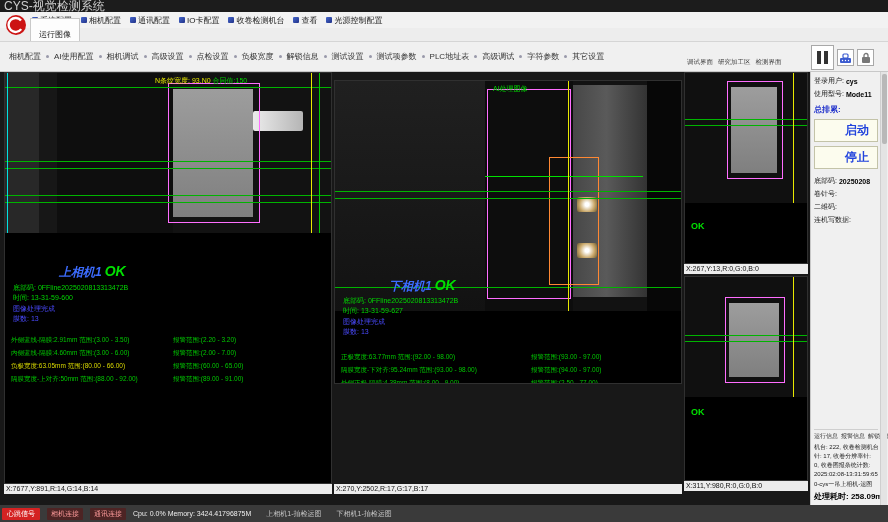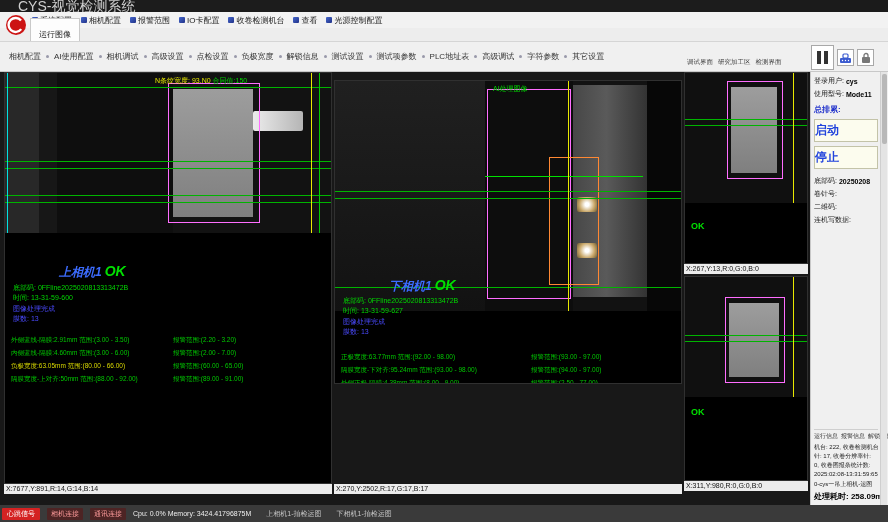--- a/index.html
+++ b/index.html
@@ -1,20 +1,20 @@
 <!DOCTYPE html>
 <html><head>
 <meta charset="utf-8">
 <style>
   * { margin:0; padding:0; box-sizing:border-box; }
   body { background:#666; font-family:"Liberation Sans", sans-serif; }
   .app { position:relative; width:888px; height:522px; background:#1b1b1b; overflow:hidden; }
 
   
-  .titlebar { position:absolute; top:0; left:0; width:760px; height:12px; background:#1c1c1c; color:#cfcfcf; font-size:14px; line-height:12px; padding-left:18px; }
+  .titlebar { position:absolute; top:0; left:0; width:760px; height:12px; background:#1c1c1c; color:#cfcfcf; font-size:12px; line-height:12px; padding-left:4px; }
   .menubar { position:absolute; top:12px; left:0; width:888px; height:16px; background:#f2f2f2; display:flex; align-items:center; gap:9px; padding-left:32px; font-size:8px; color:#1a1a1a; }
   .logo { position:absolute; left:5px; top:14px; width:22px; height:22px; z-index:5; }
   .menu-item { display:flex; align-items:center; gap:2px; cursor:default; white-space:nowrap; }
   .menu-dot { width:6px; height:6px; background:linear-gradient(135deg,#4466cc,#223388); border-radius:1px; }
   .tabrow { position:absolute; top:28px; left:0; width:888px; height:14px; background:#ededed; border-bottom:1px solid #d5d5d5; padding-left:30px; display:flex; align-items:flex-end; }
   .tab { font-size:8px; padding:10px 8px 1px 8px; background:#fdfdfd; border:1px solid #c9c9c9; border-bottom:none; color:#222; white-space:nowrap; }
   .toolbar { position:absolute; top:42px; left:0; width:888px; height:30px; background:#f0f0f0; border-bottom:1px solid #c8c8c8; display:flex; align-items:center; padding-left:6px; font-size:8px; color:#333; }
   .tool-btn { padding:2px 3px; white-space:nowrap; cursor:default; }
   .tool-sep { width:3px; height:3px; border-radius:50%; background:#99a; margin:0 2px; flex:none; }
   .view-tabs { position:absolute; left:687px; top:58px; display:flex; gap:5px; font-size:6.5px; color:#444; z-index:6; }
@@ -49,21 +49,21 @@
   .meas.warn .m-text { color:#d8d800; }
   .ok-small { position:absolute; font-size:9px; font-weight:bold; color:#00e000; }
 
   .coord { position:absolute; height:10px; background:#ececec; color:#111; font-size:7px; line-height:10px; padding-left:2px; white-space:nowrap; overflow:hidden; }
 
   
   .right-panel { position:absolute; left:810px; top:72px; width:78px; height:433px; background:#f0f0f0; border-left:1px solid #c8c8c8; font-size:7px; color:#222; padding:4px 10px 3px 3px; display:flex; flex-direction:column; }
   .rp-row { display:flex; gap:2px; align-items:center; margin-bottom:3px; white-space:nowrap; }
   .rp-value { font-weight:bold; color:#000; }
   .rp-blue { color:#2233cc; font-weight:bold; font-size:8px; margin:2px 0; }
-  .btn-blue { display:block; width:100%; border:1px solid #c3c3a8; background:#fcfcee; color:#2244dd; font-size:12px; font-weight:bold; text-align:left; padding:2px 0; margin:2px 0; cursor:pointer; font-family:"Liberation Sans",sans-serif; }
+  .btn-blue { display:block; width:100%; border:1px solid #c3c3a8; background:#fcfcee; color:#2244dd; font-size:12px; font-weight:bold; text-align:right; padding:2px 8px; margin:2px 0; cursor:pointer; font-family:"Liberation Sans",sans-serif; }
   .rp-info { margin-top:auto; border-top:1px solid #cfcfcf; padding-top:2px; }
   .info-tabs { display:flex; gap:3px; font-size:6px; color:#333; margin-bottom:2px; }
   .info-tabs span { cursor:pointer; white-space:nowrap; }
   .info-line { font-size:6px; color:#222; line-height:1.55; white-space:nowrap; overflow:hidden; }
   .elapsed { font-size:8px; font-weight:bold; color:#000; margin-top:2px; white-space:nowrap; }
   .scrollbar { position:absolute; left:880px; top:72px; width:7px; height:433px; background:#e4e4e4; border-left:1px solid #cfcfcf; }
   .scroll-thumb { position:absolute; left:1px; top:2px; width:5px; height:70px; background:#b8b8b8; border-radius:2px; }
 
   
   .statusbar { position:absolute; left:0; top:505px; width:888px; height:17px; background:#3a3a3a; display:flex; align-items:center; gap:7px; padding-left:2px; font-size:7px; color:#ddd; }
@@ -90,21 +90,21 @@
     <span class="menu-item">
         <span class="menu-dot"></span>
         <span>系统配置</span>
       </span>
     <span class="menu-item">
         <span class="menu-dot"></span>
         <span>相机配置</span>
       </span>
     <span class="menu-item">
         <span class="menu-dot"></span>
-        <span>报警范围</span>
+        <span>通讯配置</span>
       </span>
     <span class="menu-item">
         <span class="menu-dot"></span>
         <span>IO卡配置</span>
       </span>
     <span class="menu-item">
         <span class="menu-dot"></span>
         <span>收卷检测机台</span>
       </span>
     <span class="menu-item">

